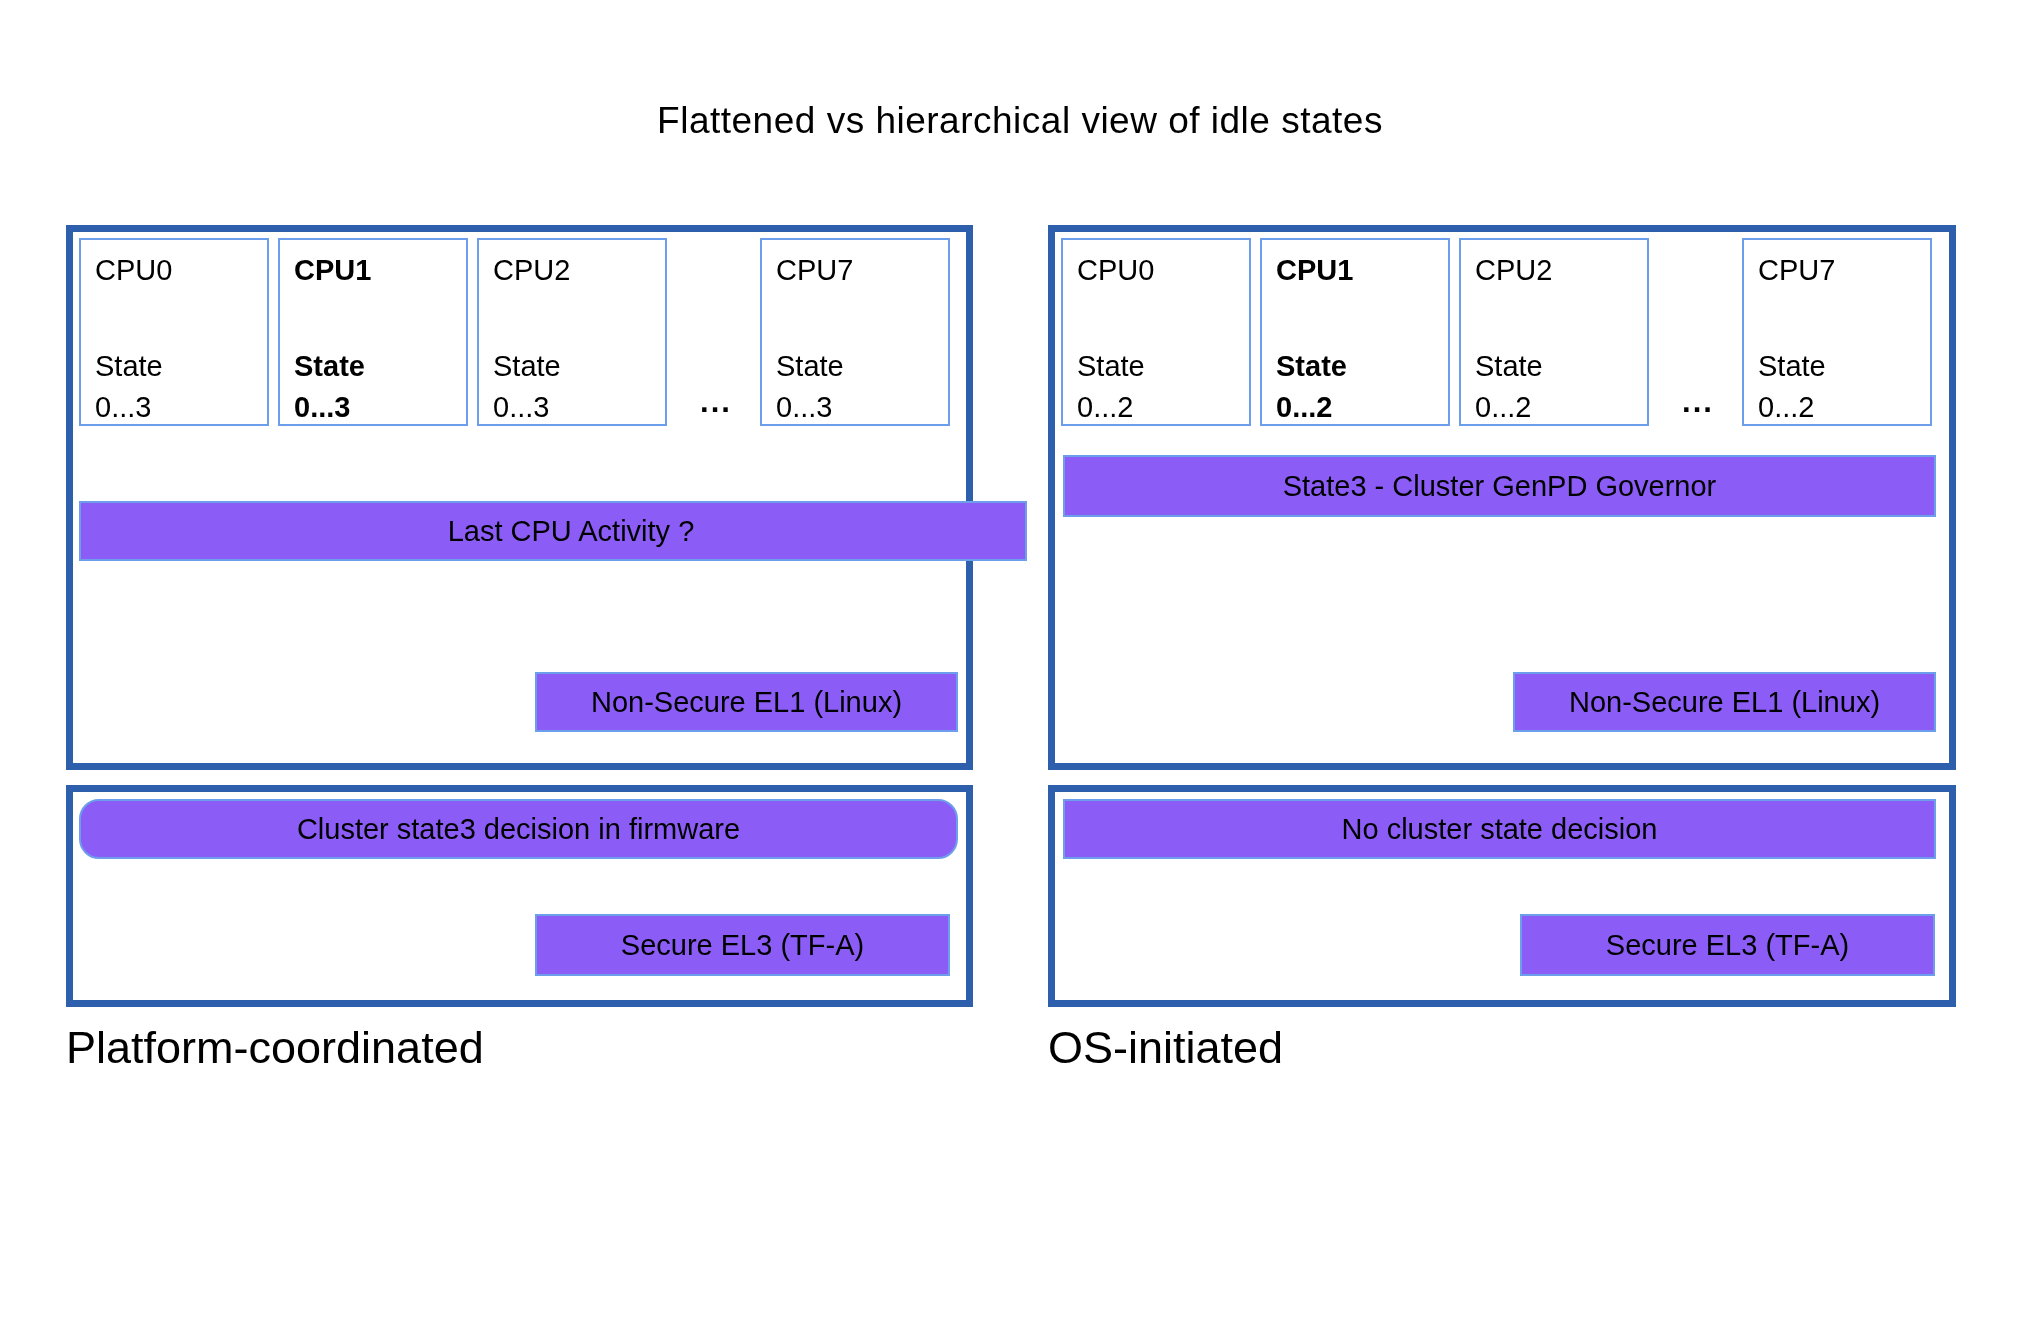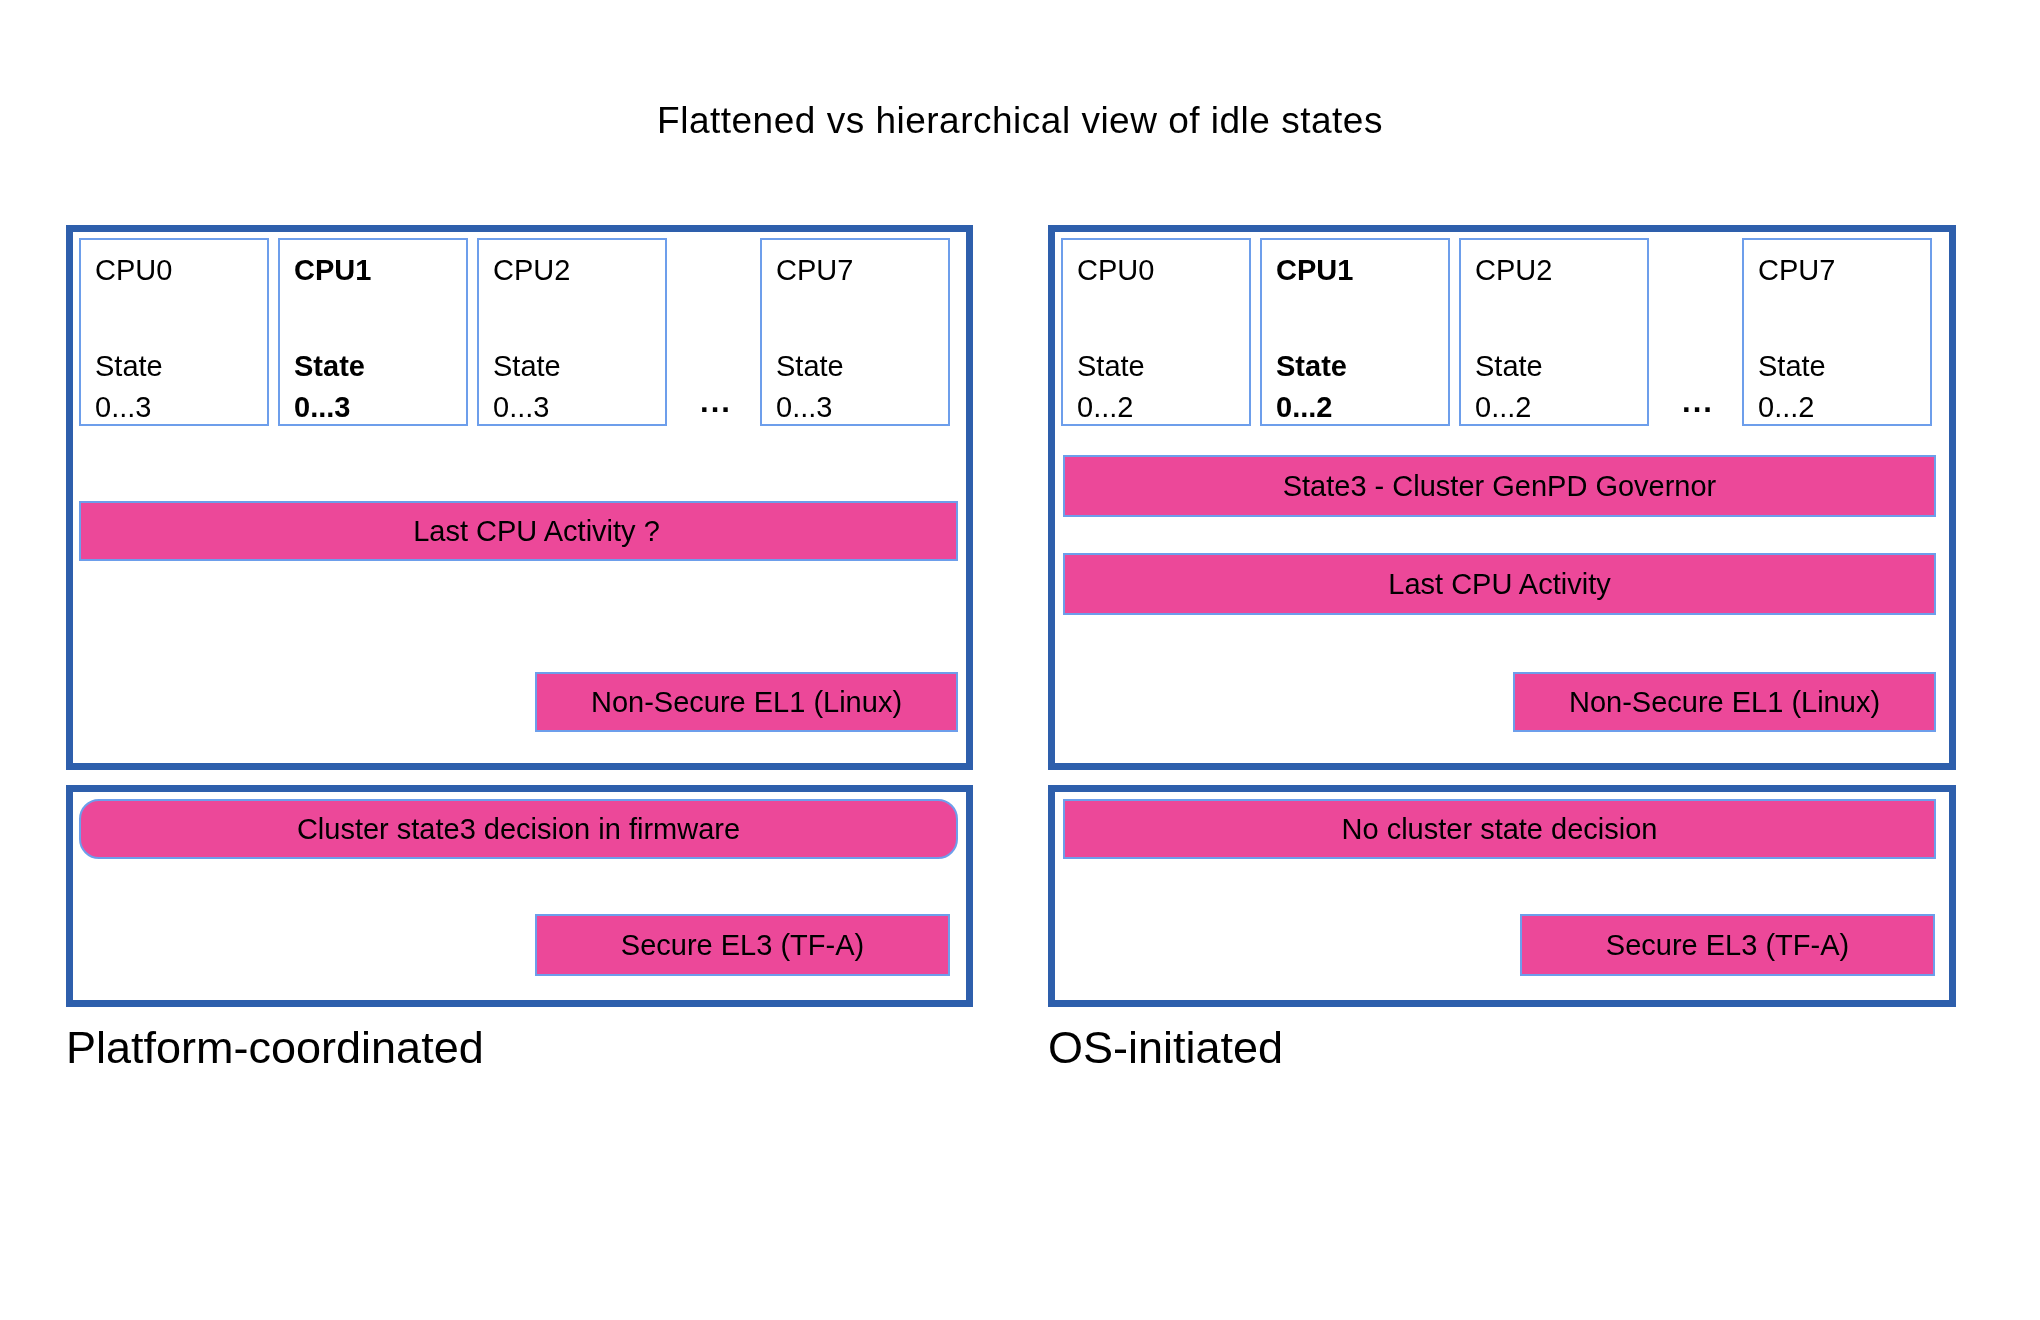--- a/index.html
+++ b/index.html
@@ -6,32 +6,32 @@
   html, body { width: 2040px; height: 1320px; background: #ffffff; font-family: "Liberation Sans", sans-serif; color: #000; position: relative; overflow: hidden; }
 
   .title { position: absolute; top: 100px; left: 0; width: 2040px; text-align: center; font-size: 37px; letter-spacing: 0.5px; }
 
   .panel { position: absolute; border: 7px solid #2e5fac; background: #fff; }
   .panel-upper-left  { left: 66px;  top: 225px; width: 907px; height: 545px; }
   .panel-upper-right { left: 1048px; top: 225px; width: 908px; height: 545px; }
   .panel-lower-left  { left: 66px;  top: 785px; width: 907px; height: 222px; }
   .panel-lower-right { left: 1048px; top: 785px; width: 908px; height: 222px; }
 
-  .inner-box { position: absolute; border: 2px solid #6d9eeb; background: #ec4899; display: flex; align-items: center; justify-content: center; font-size: 29px; }
+  .inner-box { position: absolute; border: 2px solid #6d9eeb; background: #8b5cf6; display: flex; align-items: center; justify-content: center; font-size: 29px; }
 
   .cpu-box { position: absolute; top: 6px; width: 190px; height: 188px; border: 2px solid #6d9eeb; background: #fff; }
   .cpu-c0 { left: 6px; } .cpu-c1 { left: 205px; font-weight: bold; } .cpu-c2 { left: 404px; } .cpu-c3 { left: 687px; }
   .cpu-name  { position: absolute; top: 14px; left: 14px; font-size: 29px; }
   .cpu-state { position: absolute; top: 106px; left: 14px; font-size: 29px; line-height: 41px; }
   .cpu-state span { display: block; }
 
   .ellipsis { position: absolute; top: 152px; left: 598px; width: 90px; text-align: center; font-size: 31px; font-weight: bold; letter-spacing: 2px; }
 
   
-  .box-last-activity-left { left: 6px; top: 269px; width: 879px; height: 60px; padding-left: 36px; }
+  .box-last-activity-left { left: 6px; top: 269px; width: 948px; height: 60px; padding-left: 36px; }
   .box-el1-left           { left: 462px; top: 440px; width: 423px; height: 60px; }
 
   
   .box-governor           { left: 8px; top: 223px; width: 873px; height: 62px; }
   .box-last-activity-right{ left: 8px; top: 321px; width: 873px; height: 62px; }
   .box-el1-right          { left: 458px; top: 440px; width: 423px; height: 60px; }
 
   
   .box-decision-left  { left: 6px; top: 7px; width: 879px; height: 60px; border-radius: 20px; }
   .box-el3-left       { left: 462px; top: 122px; width: 415px; height: 62px; }
@@ -105,21 +105,20 @@
   </div>
   <div class="ellipsis">...</div>
   <div class="cpu-box cpu-c3">
     <div class="cpu-name">CPU7</div>
     <div class="cpu-state">
       <span>State</span>
       <span>0...2</span>
     </div>
   </div>
   <div class="inner-box box-governor">State3 - Cluster GenPD Governor</div>
-  <div class="inner-box box-last-activity-right">Last CPU Activity</div>
   <div class="inner-box box-el1-right">Non-Secure EL1 (Linux)</div>
 </div>
 
 <div class="panel panel-lower-left">
   <div class="inner-box box-decision-left">Cluster state3 decision in firmware</div>
   <div class="inner-box box-el3-left">Secure EL3 (TF-A)</div>
 </div>
 
 <div class="panel panel-lower-right">
   <div class="inner-box box-decision-right">No cluster state decision</div>

